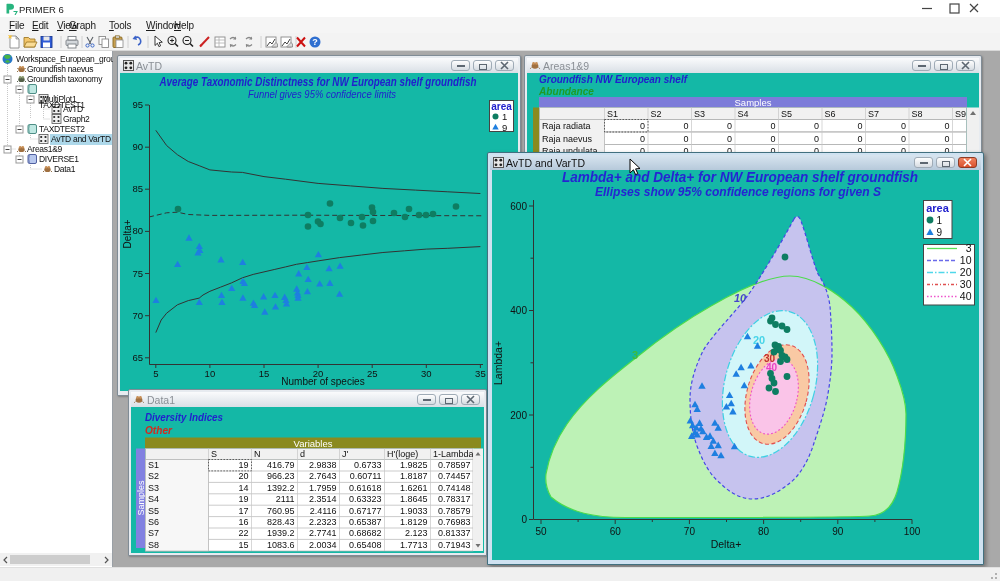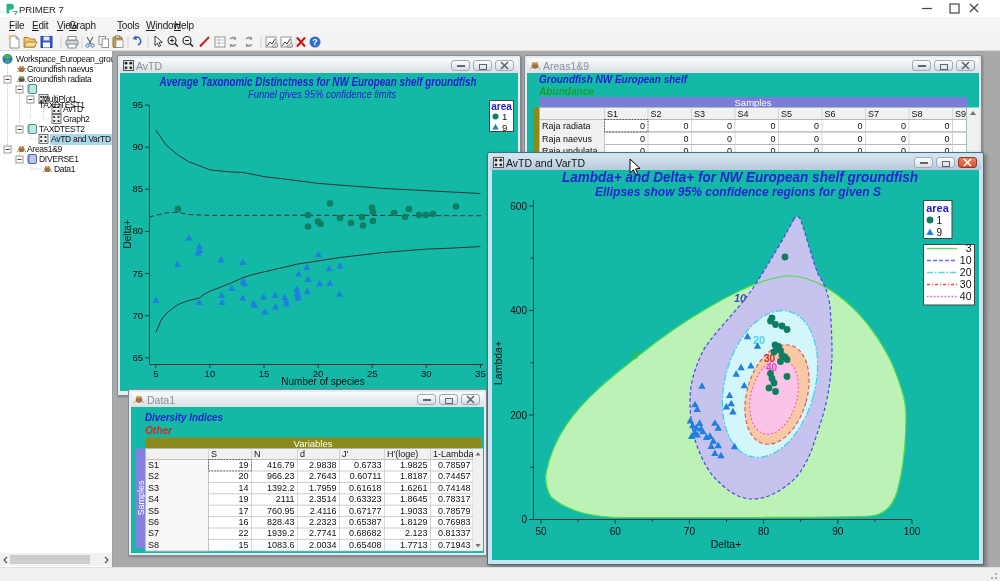--- a/index.html
+++ b/index.html
@@ -28,34 +28,34 @@
 
 .ti{position:absolute;height:11px;line-height:11px;white-space:nowrap}
 </style></head>
 <body>
 
 <div id="titlebar">
   <svg class="abs" style="left:5px;top:3px" width="13" height="12" viewBox="0 0 13 12">
     <path d="M1.5 10.5 V1.2 Q1.5 0.7 2 0.7 H5.5 Q9 0.7 9 3.7 Q9 6.7 5.5 6.7 H4.2 V10.5 Z" fill="#27b47e"></path>
     <path d="M8.5 8.5 h3.5 l-2 3.5" stroke="#27b47e" stroke-width="1.1" fill="none"></path>
   </svg>
-  <span class="abs" style="left:19px;top:4px;font-size:9.5px;color:#222">PRIMER 7</span>
+  <span class="abs" style="left:19px;top:4px;font-size:9.5px;color:#222">PRIMER 6</span>
   <svg class="abs" style="left:908px;top:0" width="92" height="17" viewBox="0 0 92 17">
     <line x1="14" y1="8.5" x2="24" y2="8.5" stroke="#444" stroke-width="1.2"></line>
     <rect x="42" y="4" width="9" height="9" fill="none" stroke="#444" stroke-width="1.2"></rect>
     <path d="M62 4 L70 12 M70 4 L62 12" stroke="#444" stroke-width="1.2"></path>
   </svg>
 </div>
 
 <div id="menubar">
   <span style="left:9px"><u>F</u>ile</span>
   <span style="left:32px"><u>E</u>dit</span>
   <span style="left:57px"><u>V</u>iew</span>
   <span style="left:69px"><u>G</u>raph</span>
-  <span style="left:117px"><u>T</u>ools</span>
+  <span style="left:109px"><u>T</u>ools</span>
   <span style="left:146px"><u>W</u>indow</span>
   <span style="left:174px"><u>H</u>elp</span>
 </div>
 
 <div id="toolbar"><svg width="340" height="18" viewBox="0 0 340 18">
 
   <path d="M10 3 h6 l3 3 v9 h-9 z" fill="#fff" stroke="#8a8a8a" stroke-width="0.9"></path>
   <path d="M16 3 l3 3 h-3 z" fill="#d8d8d8" stroke="#8a8a8a" stroke-width="0.7"></path>
   <path d="M8 2 l1.2 1.8 L8 5.6 l2-.9 1.6 1.2 -.4-2.1 1.4-1.4 -2.1.1 z" fill="#f6c23a"></path>
 
@@ -239,21 +239,21 @@
           <line x1="1.5" y1="3.5" x2="5.5" y2="3.5" stroke="#444"></line>
         </g>
       <g transform="translate(16,105)">
           <rect width="7" height="7" fill="#fff" stroke="#999"></rect>
           <line x1="1.5" y1="3.5" x2="5.5" y2="3.5" stroke="#444"></line>
         </g>
     </g>
   </svg>
   <div class="ti" style="left:16px;top:3px">Workspace_European_groundf</div>
   <div class="ti" style="left:27px;top:13px">Groundfish naevus</div>
-  <div class="ti" style="left:27px;top:23px">Groundfish radiata</div>
+  <div class="ti" style="left:27px;top:23px">Groundfish taxonomy</div>
   <div class="ti" style="left:39px;top:49px">TAXDTEST1</div>
   <div class="ti" style="left:42px;top:43px">MultiPlot1</div>
   <div class="ti" style="left:63px;top:53px">AvTD</div>
   <div class="ti" style="left:63px;top:63px">Graph2</div>
   <div class="ti" style="left:39px;top:73px">TAXDTEST2</div>
   <div class="ti" style="left:50px;top:83px;background:#add8ea;padding:0 1px">AvTD and VarTD</div>
   <div class="ti" style="left:27px;top:93px">Areas1&amp;9</div>
   <div class="ti" style="left:39px;top:103px">DIVERSE1</div>
   <div class="ti" style="left:54px;top:113px">Data1</div>
 

